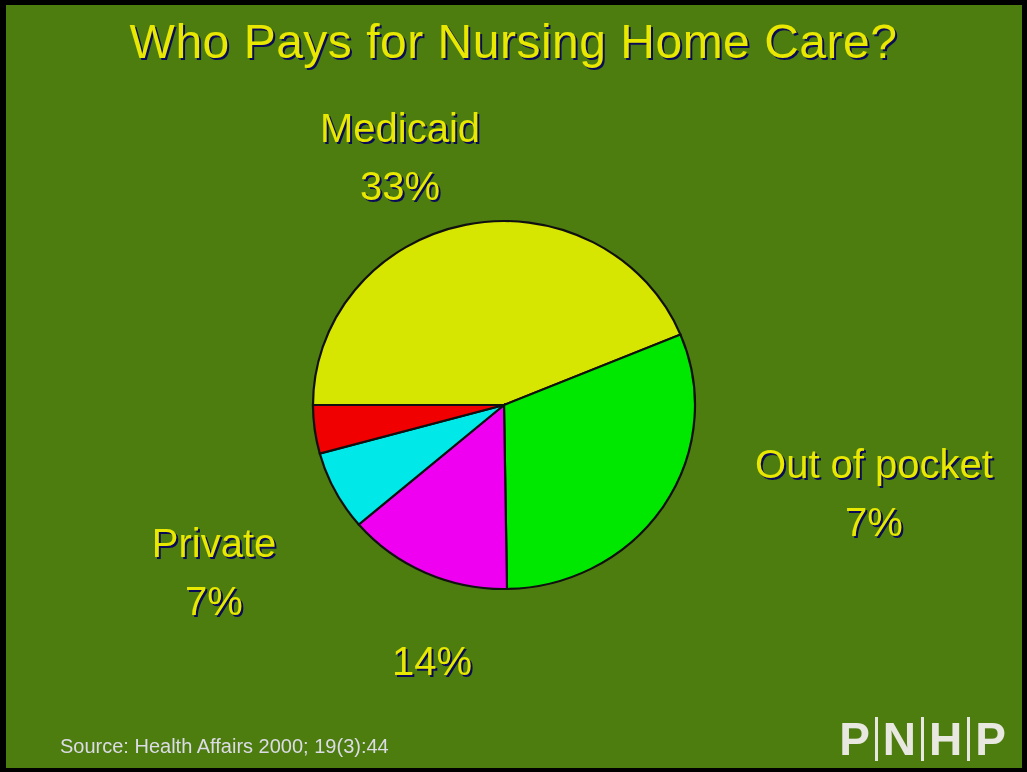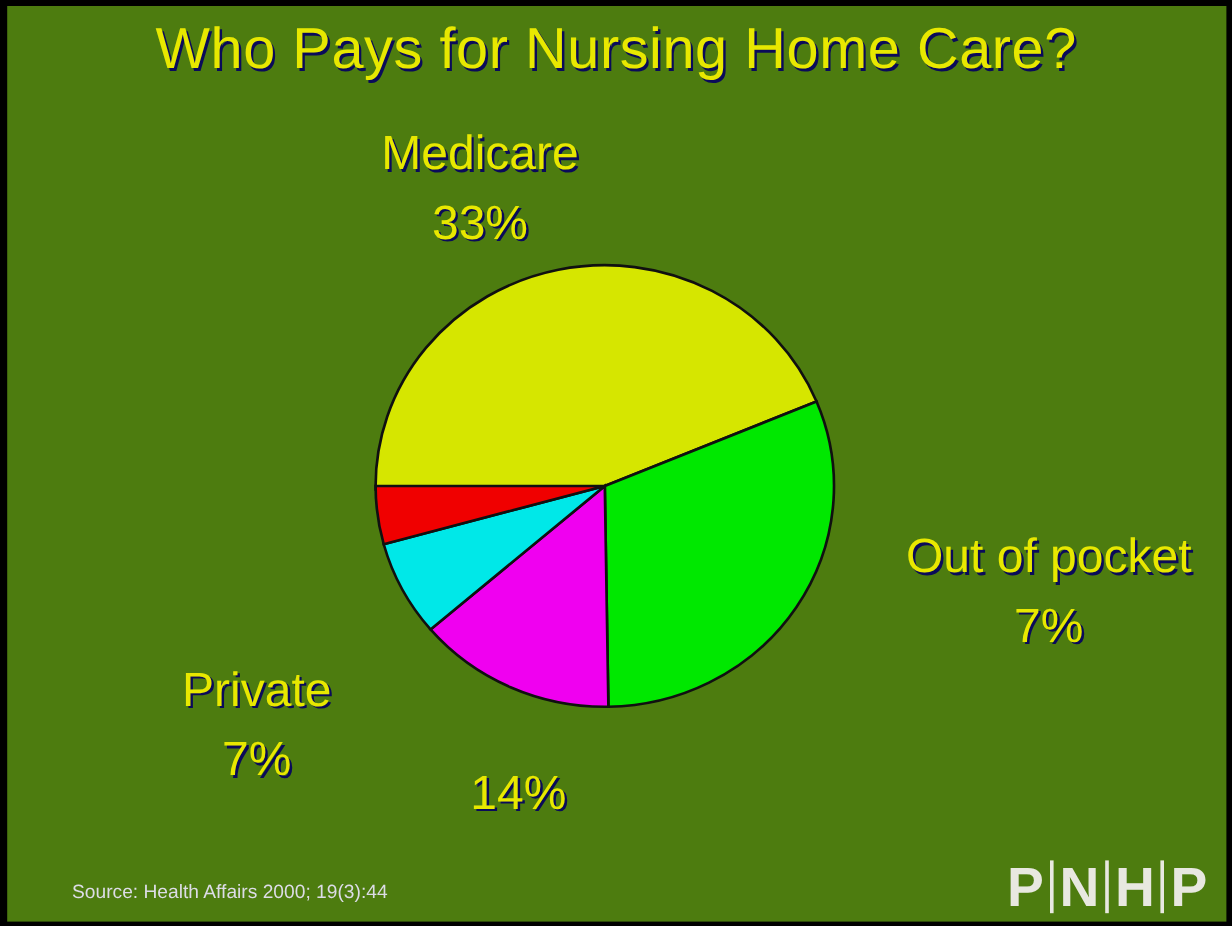--- a/index.html
+++ b/index.html
@@ -49,41 +49,41 @@
     line-height: 1.44;
     text-align: center;
     text-shadow: 2px 2px 0 #0a0a5a;
     white-space: nowrap;
   }
   .pie-label .lbl-name { display: block; }
   .pie-label .lbl-pct  { display: block; }
 
   #label-medicaid    { left: 250px;  top: 100px; width: 300px; }
   #label-other       { left: 84px;   top: 315px; width: 200px; }
-  #label-private     { left: 114px;  top: 547px; width: 200px; }
+  #label-private     { left: 114px;  top: 515px; width: 200px; }
   #label-medicare    { left: 312px;  top: 633px; width: 240px; }
   #label-outofpocket { left: 724px;  top: 420px; width: 300px; margin-top: 16px; }
 
   #pie-wrap {
     position: absolute;
     left: 0;
     top: 0;
     width: 1027px;
     height: 772px;
     pointer-events: none;
   }
   #pie-wrap svg { display: block; }
   .slice { stroke: #101010; stroke-width: 2.2; }
 
   #source {
     position: absolute;
     left: 60px;
     top: 735px;
     color: #DCDCE6;
-    font-size: 16px;
+    font-size: 20px;
     white-space: nowrap;
   }
 
   #logo {
     position: absolute;
     right: 16px;
     top: 714px;
     display: flex;
     align-items: center;
     height: 50px;
@@ -115,21 +115,21 @@
           <path d="M 504 405 L 507.00 588.98 A 191 184 0 0 1 358.76 524.50 Z" fill="#F000F0" class="slice" stroke="#101010"></path>
           <path d="M 504 405 L 358.76 524.50 A 191 184 0 0 1 319.77 453.55 Z" fill="#00E8E8" class="slice" stroke="#101010"></path>
           <path d="M 504 405 L 319.77 453.55 A 191 184 0 0 1 313.00 405.00 Z" fill="#F00000" class="slice" stroke="#101010"></path>
         </g>
     </svg>
   </div>
 
   <div id="title">Who Pays for Nursing Home Care?</div>
 
   <div class="pie-label" id="label-medicaid">
-    <span class="lbl-name">Medicare</span>
+    <span class="lbl-name">Medicaid</span>
     <span class="lbl-pct">33%</span>
   </div>
 
   <div class="pie-label" id="label-outofpocket">
     <span class="lbl-name">Out of pocket</span>
     <span class="lbl-pct">7%</span>
   </div>
 
   <div class="pie-label" id="label-medicare">
     <span class="lbl-pct">14%</span>

